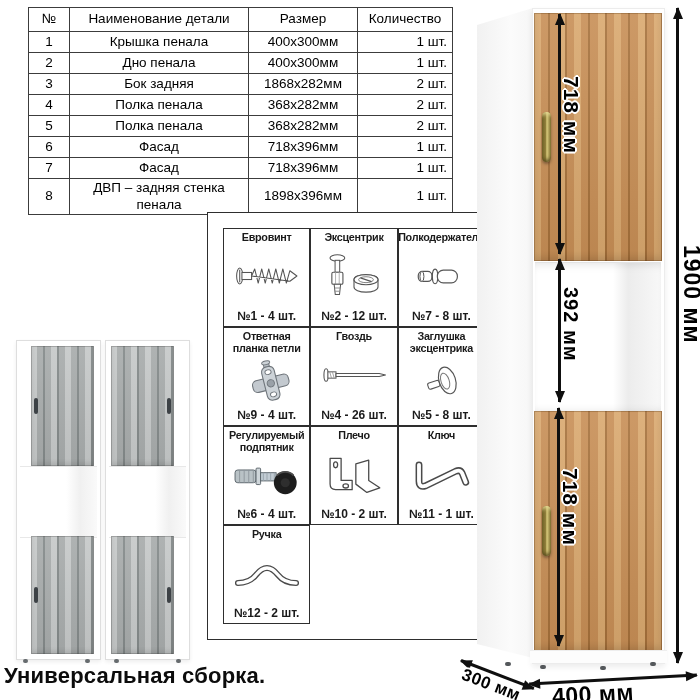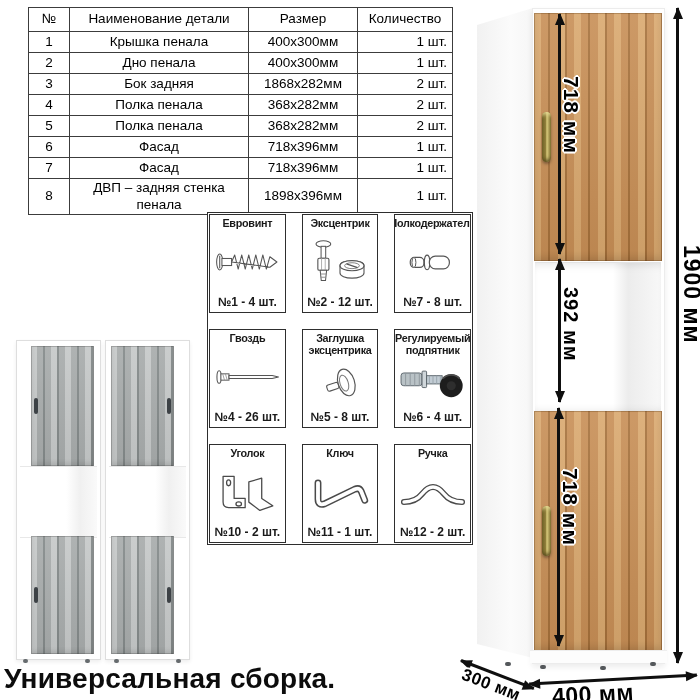--- a/index.html
+++ b/index.html
@@ -12,22 +12,22 @@
   #parts-table th,#parts-table td{border:1px solid #3c3c3c;padding:1px 5px;background:#fff;font-weight:normal;}
   #parts-table th{height:21px;text-align:center;}
   #parts-table td{height:18px;}
   .c-num{width:30px;text-align:center;}
   .c-name{width:168px;text-align:center;}
   .c-size{width:98px;text-align:center;}
   .c-qty{width:84px;text-align:right;}
 
   
   #hardware-grid{position:absolute;left:207px;top:212px;width:262px;
-                 display:grid;grid-template-columns:repeat(3,1fr);grid-auto-rows:99px;gap:16px;
-                 background:#fff;border:1px solid #2e2e2e;padding:1px;}
+                 display:grid;grid-template-columns:repeat(3,1fr);grid-auto-rows:99px;gap:0;
+                 background:#fff;border:1px solid #2e2e2e;padding:15px;}
   .hw-cell{border:1px solid #2e2e2e;background:#fff;display:flex;flex-direction:column;
            align-items:center;justify-content:space-between;padding:3px 1px 3px 1px;overflow:hidden;}
   .hw-title{font-weight:bold;font-size:10.8px;line-height:11.5px;text-align:center;letter-spacing:-0.3px;color:#1a1a1a;}
   .hw-count{font-weight:bold;font-size:12px;color:#1a1a1a;}
   .hw-icon{flex:0 0 auto;}
 
   
   .wood{background:
       linear-gradient(180deg, rgba(255,255,255,.10), rgba(0,0,0,.06)),
       repeating-linear-gradient(90deg,
@@ -55,21 +55,21 @@
   .m-door.top{top:5px;}
   .m-door.bottom{top:195px;height:118px;}
   .m-gap{position:absolute;top:125px;height:70px;left:3px;right:3px;background:
          linear-gradient(90deg,#fff 0 60%,#f0f0f0 78%,#fafafa);border-top:1px solid #e8e8e8;border-bottom:1px solid #e8e8e8;}
   .m-handle{position:absolute;top:50%;margin-top:-8px;width:4px;height:16px;background:#3d4246;border-radius:2px;}
   .mini-cab.left .m-handle{left:3px;}
   .mini-cab.right .m-handle{right:3px;}
   .m-foot{position:absolute;bottom:-4px;width:5px;height:4px;background:#666b6e;border-radius:2px;}
 
   
-  #caption{position:absolute;left:4px;top:663px;font-size:28px;font-weight:bold;color:#0c0c0c;letter-spacing:0.2px;}
+  #caption{position:absolute;left:4px;top:663px;font-size:22px;font-weight:bold;color:#0c0c0c;letter-spacing:0.2px;}
 
   
   #cab-side{position:absolute;left:477px;top:8px;width:56px;height:650px;
             background:linear-gradient(90deg,#f1f1f1,#fbfbfb 60%,#f6f6f6);
             clip-path:polygon(0 17px,100% 0,100% 100%,0 calc(100% - 14px));}
   #cab-front{position:absolute;left:532px;top:8px;width:131px;height:654px;background:#fff;
              border:1px solid #ececec;box-shadow:0 3px 6px rgba(0,0,0,.08);}
   .b-door{position:absolute;left:1px;width:128px;}
   .b-door.top{top:4px;height:248px;}
   .b-door.bottom{top:402px;height:240px;}
@@ -203,20 +203,35 @@
       <svg class="hw-icon" width="74" height="40" viewBox="0 0 80 44">
         <rect x="15" y="17" width="15" height="11" rx="4.5" fill="#fff" stroke="#555" stroke-width="1.3"></rect>
         <ellipse cx="19" cy="22.5" rx="2.2" ry="5.5" fill="#fff" stroke="#555" stroke-width="1.1"></ellipse>
         <ellipse cx="33.5" cy="22.5" rx="3" ry="8" fill="#fff" stroke="#555" stroke-width="1.3"></ellipse>
         <rect x="36" y="15.5" width="22" height="14" rx="6.5" fill="#fff" stroke="#555" stroke-width="1.3"></rect>
       </svg>
       <div class="hw-count">№7 - 8 шт.</div>
     </div>
 
 
+    <div class="hw-cell">
+      <div class="hw-title">Ответная планка петли</div>
+      <svg class="hw-icon" width="74" height="44" viewBox="0 0 80 48">
+        <g transform="rotate(-14 44 26)">
+          <rect x="41" y="3" width="6" height="9" fill="#b6bdc3" stroke="#6f757b"></rect>
+          <ellipse cx="44" cy="3.5" rx="4.5" ry="2" fill="#cdd3d8" stroke="#6f757b"></ellipse>
+          <rect x="24" y="20" width="40" height="13" rx="5" fill="#c3c9cf" stroke="#6f757b" stroke-width="1.2"></rect>
+          <rect x="37" y="8" width="14" height="37" rx="5.5" fill="#cdd3d8" stroke="#6f757b" stroke-width="1.2"></rect>
+          <ellipse cx="44" cy="14" rx="3.4" ry="2.6" fill="#fff" stroke="#6f757b"></ellipse>
+          <ellipse cx="44" cy="39" rx="3.4" ry="2.6" fill="#fff" stroke="#6f757b"></ellipse>
+          <circle cx="44" cy="26.5" r="4" fill="#9aa1a8" stroke="#6f757b"></circle>
+        </g>
+      </svg>
+      <div class="hw-count">№9 - 4 шт.</div>
+    </div>
 
     <div class="hw-cell">
       <div class="hw-title">Гвоздь</div>
       <svg class="hw-icon" width="74" height="36" viewBox="0 0 80 40">
         <ellipse cx="9" cy="20" rx="2.4" ry="7" fill="#fff" stroke="#555" stroke-width="1.2"></ellipse>
         <rect x="11" y="16.5" width="9" height="7" fill="#fff" stroke="#555" stroke-width="1.1"></rect>
         <path d="M13 16.5 l2 7 M16 16.5 l2 7" stroke="#999"></path>
         <path d="M20 18.4 H68 L75 20 L68 21.6 H20 Z" fill="#fff" stroke="#555" stroke-width="1.2" stroke-linejoin="round"></path>
       </svg>
       <div class="hw-count">№4 - 26 шт.</div>
@@ -245,21 +260,21 @@
           <path d="M36 15 v9 M40 15 v9 M44 15 v9 M48 15 v9" stroke="#98a4ac"></path>
         </g>
         <circle cx="60" cy="26" r="12.5" fill="#1d1d1d"></circle>
         <path d="M51 18 a12.5 12.5 0 0 1 18 0" stroke="#4d4d4d" stroke-width="2" fill="none"></path>
         <circle cx="60" cy="26" r="5" fill="#2e2e2e"></circle>
       </svg>
       <div class="hw-count">№6 - 4 шт.</div>
     </div>
 
     <div class="hw-cell">
-      <div class="hw-title">Уголок</div>
+      <div class="hw-title">Плечо</div>
       <svg class="hw-icon" width="74" height="46" viewBox="0 0 80 50">
         <g fill="#fff" stroke="#4a4a4a" stroke-width="1.4" stroke-linejoin="round">
           <path d="M42 14 l14 -4 v22 l12 8 -14 5 -12 -9 Z"></path>
           <path d="M14 8 h12 v24 h12 v10 h-18 q-6 0 -6 -6 Z"></path>
           <ellipse cx="20" cy="15" rx="2.2" ry="3.2"></ellipse>
           <ellipse cx="31" cy="38" rx="3" ry="2.2"></ellipse>
         </g>
       </svg>
       <div class="hw-count">№10 - 2 шт.</div>
     </div>

